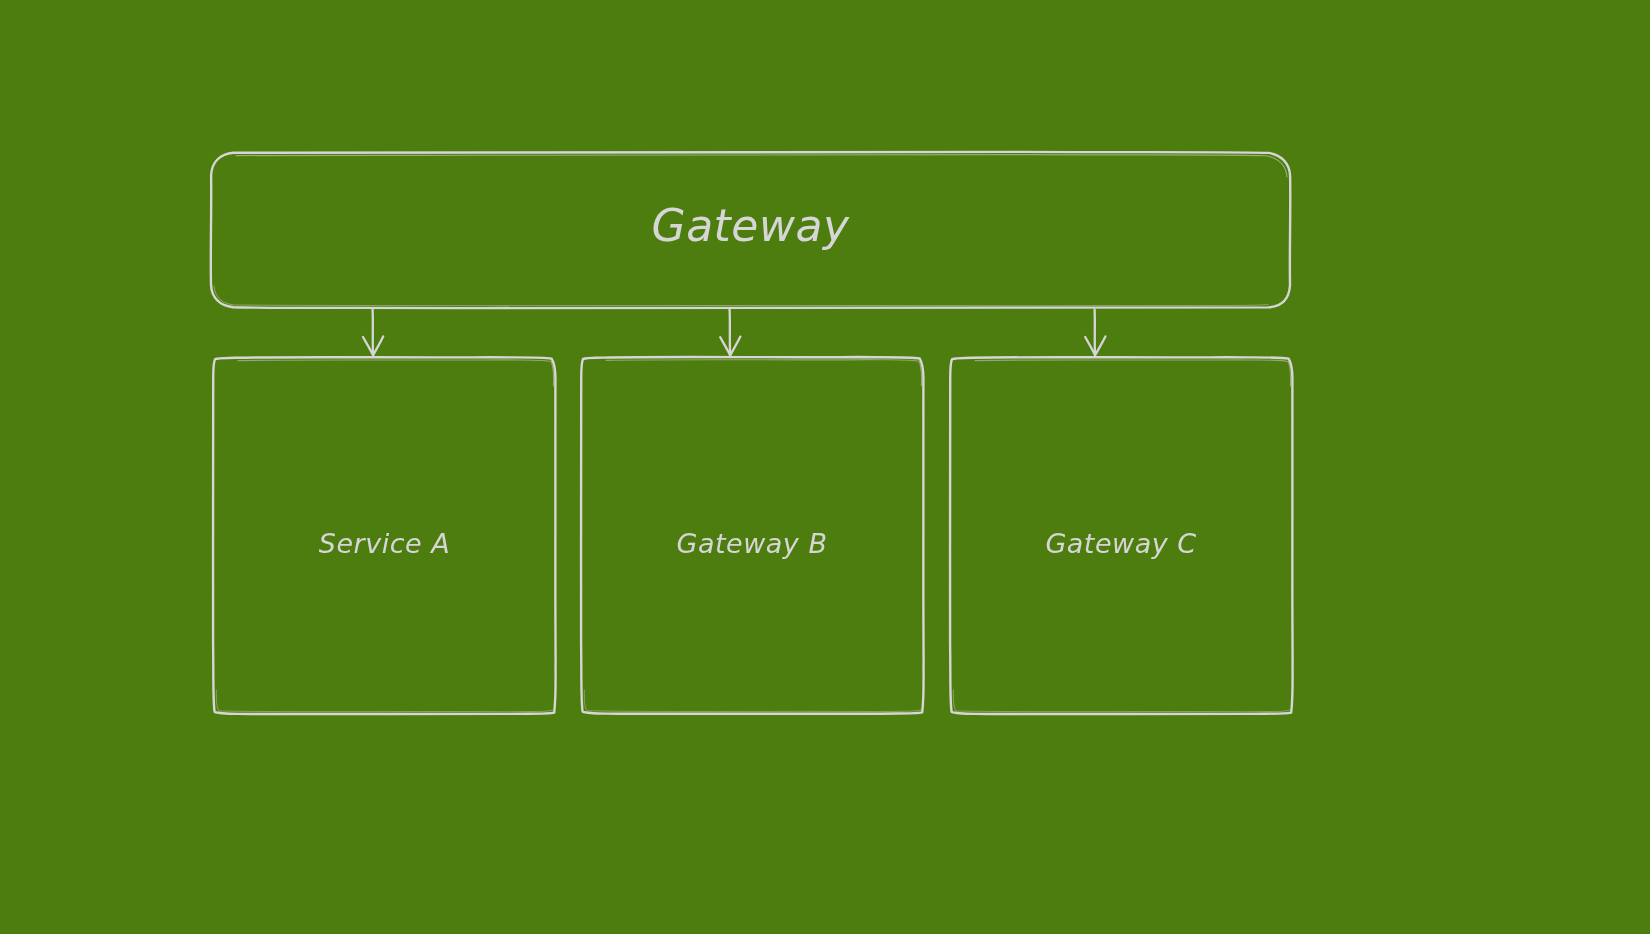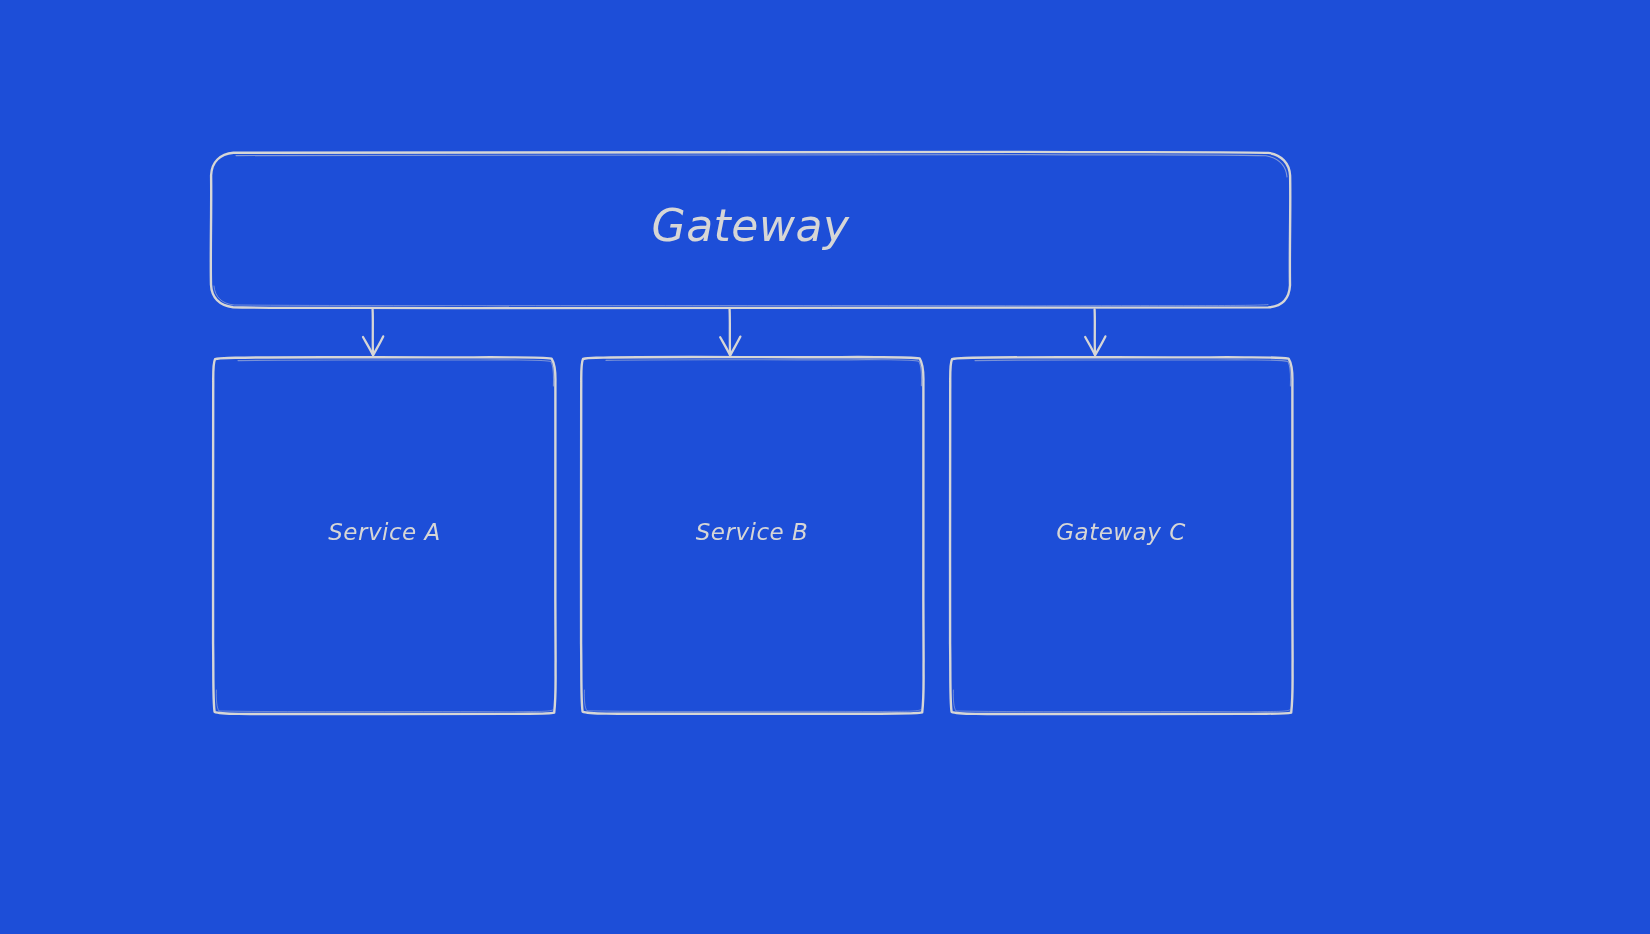--- a/index.html
+++ b/index.html
@@ -38,28 +38,29 @@
     letter-spacing: 0.5px;
     white-space: nowrap;
     -webkit-font-smoothing: antialiased;
     user-select: none;
   }
   .node-label.title {
     font-size: 44px;
     line-height: 52px;
   }
   .node-label.service {
-    font-size: 23px;
+    font-size: 27px;
     line-height: 32px;
+    margin-top: 12px;
   }
 </style>
 </head>
 <body style="background: rgb(18, 18, 18);">
 
-<div id="canvas-root" style="background: #1d4ed8;">
+<div id="canvas-root" style="background: #4d7c0f;">
 
   <svg id="diagram-svg" viewBox="0 0 1650 934" xmlns="http://www.w3.org/2000/svg">
 
     <g>
       <path fill="none" stroke="#d6d6d6" stroke-width="2.4" stroke-linecap="round" stroke-linejoin="round" d="M 233.5 152.8
                C 420 151.4, 700 152.6, 1020 151.9
                C 1140 152.4, 1240 151.6, 1268.4 152.9
                C 1281.6 154.8, 1289.4 163.2, 1290.1 175.6
                C 1290.8 205, 1289.4 250, 1290.0 285.3
                C 1289.2 298.6, 1281.8 306.6, 1268.2 307.4
@@ -166,17 +167,17 @@
                C 953.0 700, 953.8 708, 956.0 711.0
                C 1037 712.4, 1167 711.0, 1247 711.8
                C 1273 711.2, 1285 712.0, 1289.6 710.0"></path>
     </g>
   </svg>
 
   <div class="node-label title" style="left:211px; top:200px; width:1079px;">Gateway</div>
 
   <div class="node-label service" style="left:213px; top:516px; width:343px;">Service A</div>
 
-  <div class="node-label service" style="left:581px; top:516px; width:342px;">Service B</div>
+  <div class="node-label service" style="left:581px; top:516px; width:342px;">Gateway B</div>
 
   <div class="node-label service" style="left:950px; top:516px; width:342px;">Gateway C</div>
 
 </div>
 
 </body></html>

